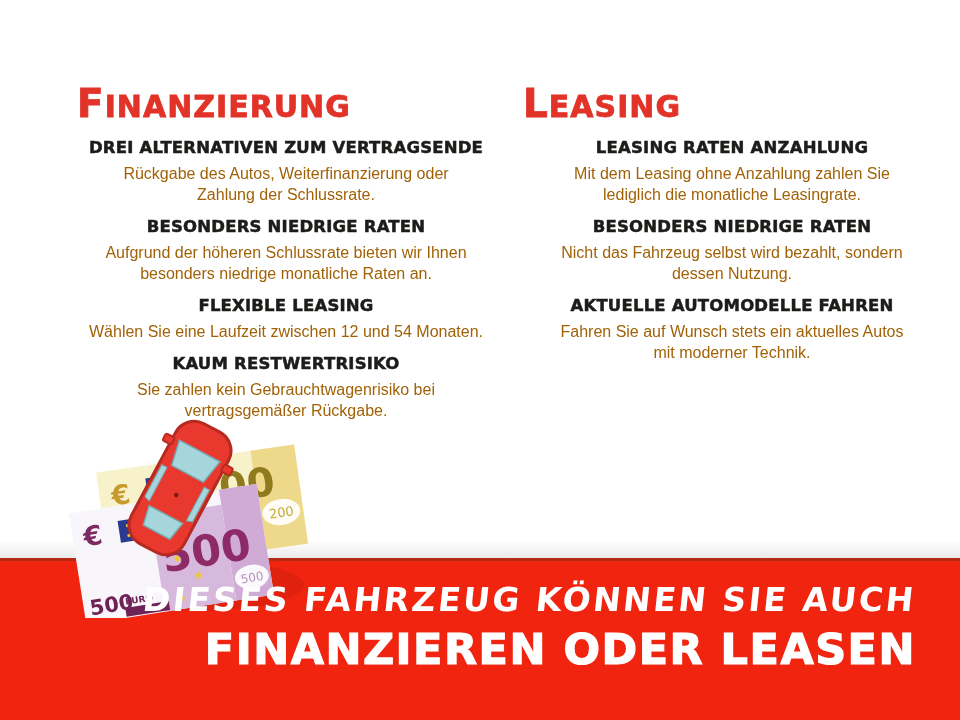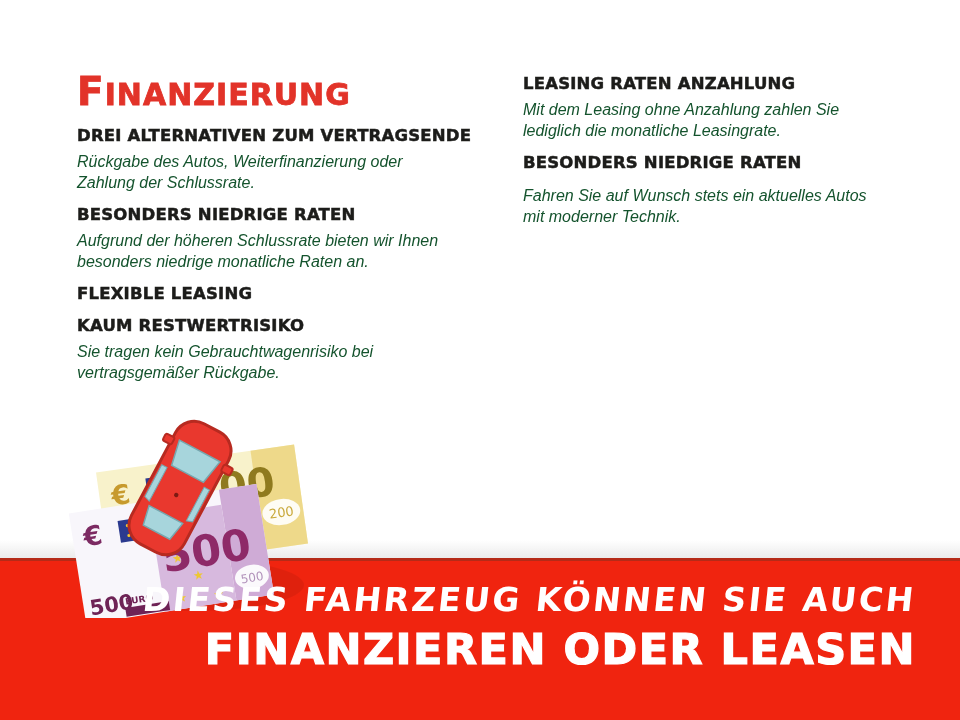--- a/index.html
+++ b/index.html
@@ -4,51 +4,50 @@
 <style>
   html,body{margin:0;padding:0;}
   body{
     width:960px;height:720px;
     font-family:"Liberation Sans",sans-serif;
     background:#ffffff;
   }
   .page{position:relative;width:960px;height:720px;background:#ffffff;overflow:hidden;}
 
   
-  .columns{position:absolute;top:74px;left:77px;display:flex;gap:28px;}
+  .columns{position:absolute;top:86px;left:77px;display:flex;gap:28px;}
   .col{width:418px;}
   .col-title{
     margin:0 0 13px 0;
     font-family:"DejaVu Sans","Liberation Sans",sans-serif;
     font-weight:bold;
     font-size:30px;
     line-height:36px;
     letter-spacing:1px;
     color:#e23329;
     -webkit-text-stroke:0.8px #e23329;
   }
   .col-title::first-letter{font-size:39px;}
-  .section{margin-bottom:12px;}
+  .section{margin-bottom:12px;text-align:center;}
   .sec-heading{
     margin:0 0 5px 0;
     font-family:"DejaVu Sans","Liberation Sans",sans-serif;
     font-weight:bold;
     font-size:16.5px;
     line-height:20px;
     letter-spacing:0.2px;
     color:#1c1c1a;
     -webkit-text-stroke:0.5px #1c1c1a;
   }
   .sec-body{
     font-family:"Liberation Sans",sans-serif;
     font-size:16px;
     line-height:21px;
-    color:#14532d;
+    color:#a16207;
     white-space:pre-line;
-    font-style:italic;
   }
 
   
   .band-shadow{
     position:absolute;left:0;top:540px;width:960px;height:18px;
     background:linear-gradient(#ffffff,#ebebeb);
   }
   .band{
     position:absolute;left:0;top:558px;width:960px;height:162px;
     background:#f0240f;
@@ -95,39 +94,44 @@
         <div class="sec-body">Rückgabe des Autos, Weiterfinanzierung oder
 Zahlung der Schlussrate.</div>
       </div>
       <div class="section">
         <h2 class="sec-heading">BESONDERS NIEDRIGE RATEN</h2>
         <div class="sec-body">Aufgrund der höheren Schlussrate bieten wir Ihnen
 besonders niedrige monatliche Raten an.</div>
       </div>
       <div class="section">
         <h2 class="sec-heading">FLEXIBLE LEASING</h2>
+        <div class="sec-body">Wählen Sie eine Laufzeit zwischen 12 und 54 Monaten.</div>
       </div>
       <div class="section">
         <h2 class="sec-heading">KAUM RESTWERTRISIKO</h2>
-        <div class="sec-body">Sie tragen kein Gebrauchtwagenrisiko bei
+        <div class="sec-body">Sie zahlen kein Gebrauchtwagenrisiko bei
 vertragsgemäßer Rückgabe.</div>
       </div>
     </div>
 
     <div class="col">
+      <h1 class="col-title">LEASING</h1>
 
       <div class="section">
         <h2 class="sec-heading">LEASING RATEN ANZAHLUNG</h2>
         <div class="sec-body">Mit dem Leasing ohne Anzahlung zahlen Sie
 lediglich die monatliche Leasingrate.</div>
       </div>
       <div class="section">
         <h2 class="sec-heading">BESONDERS NIEDRIGE RATEN</h2>
-      </div>
-      <div class="section">
+        <div class="sec-body">Nicht das Fahrzeug selbst wird bezahlt, sondern
+dessen Nutzung.</div>
+      </div>
+      <div class="section">
+        <h2 class="sec-heading">AKTUELLE AUTOMODELLE FAHREN</h2>
         <div class="sec-body">Fahren Sie auf Wunsch stets ein aktuelles Autos
 mit moderner Technik.</div>
       </div>
     </div>
 
   </div>
 
   <div class="band-shadow"></div>
 
   <div class="band"></div>

